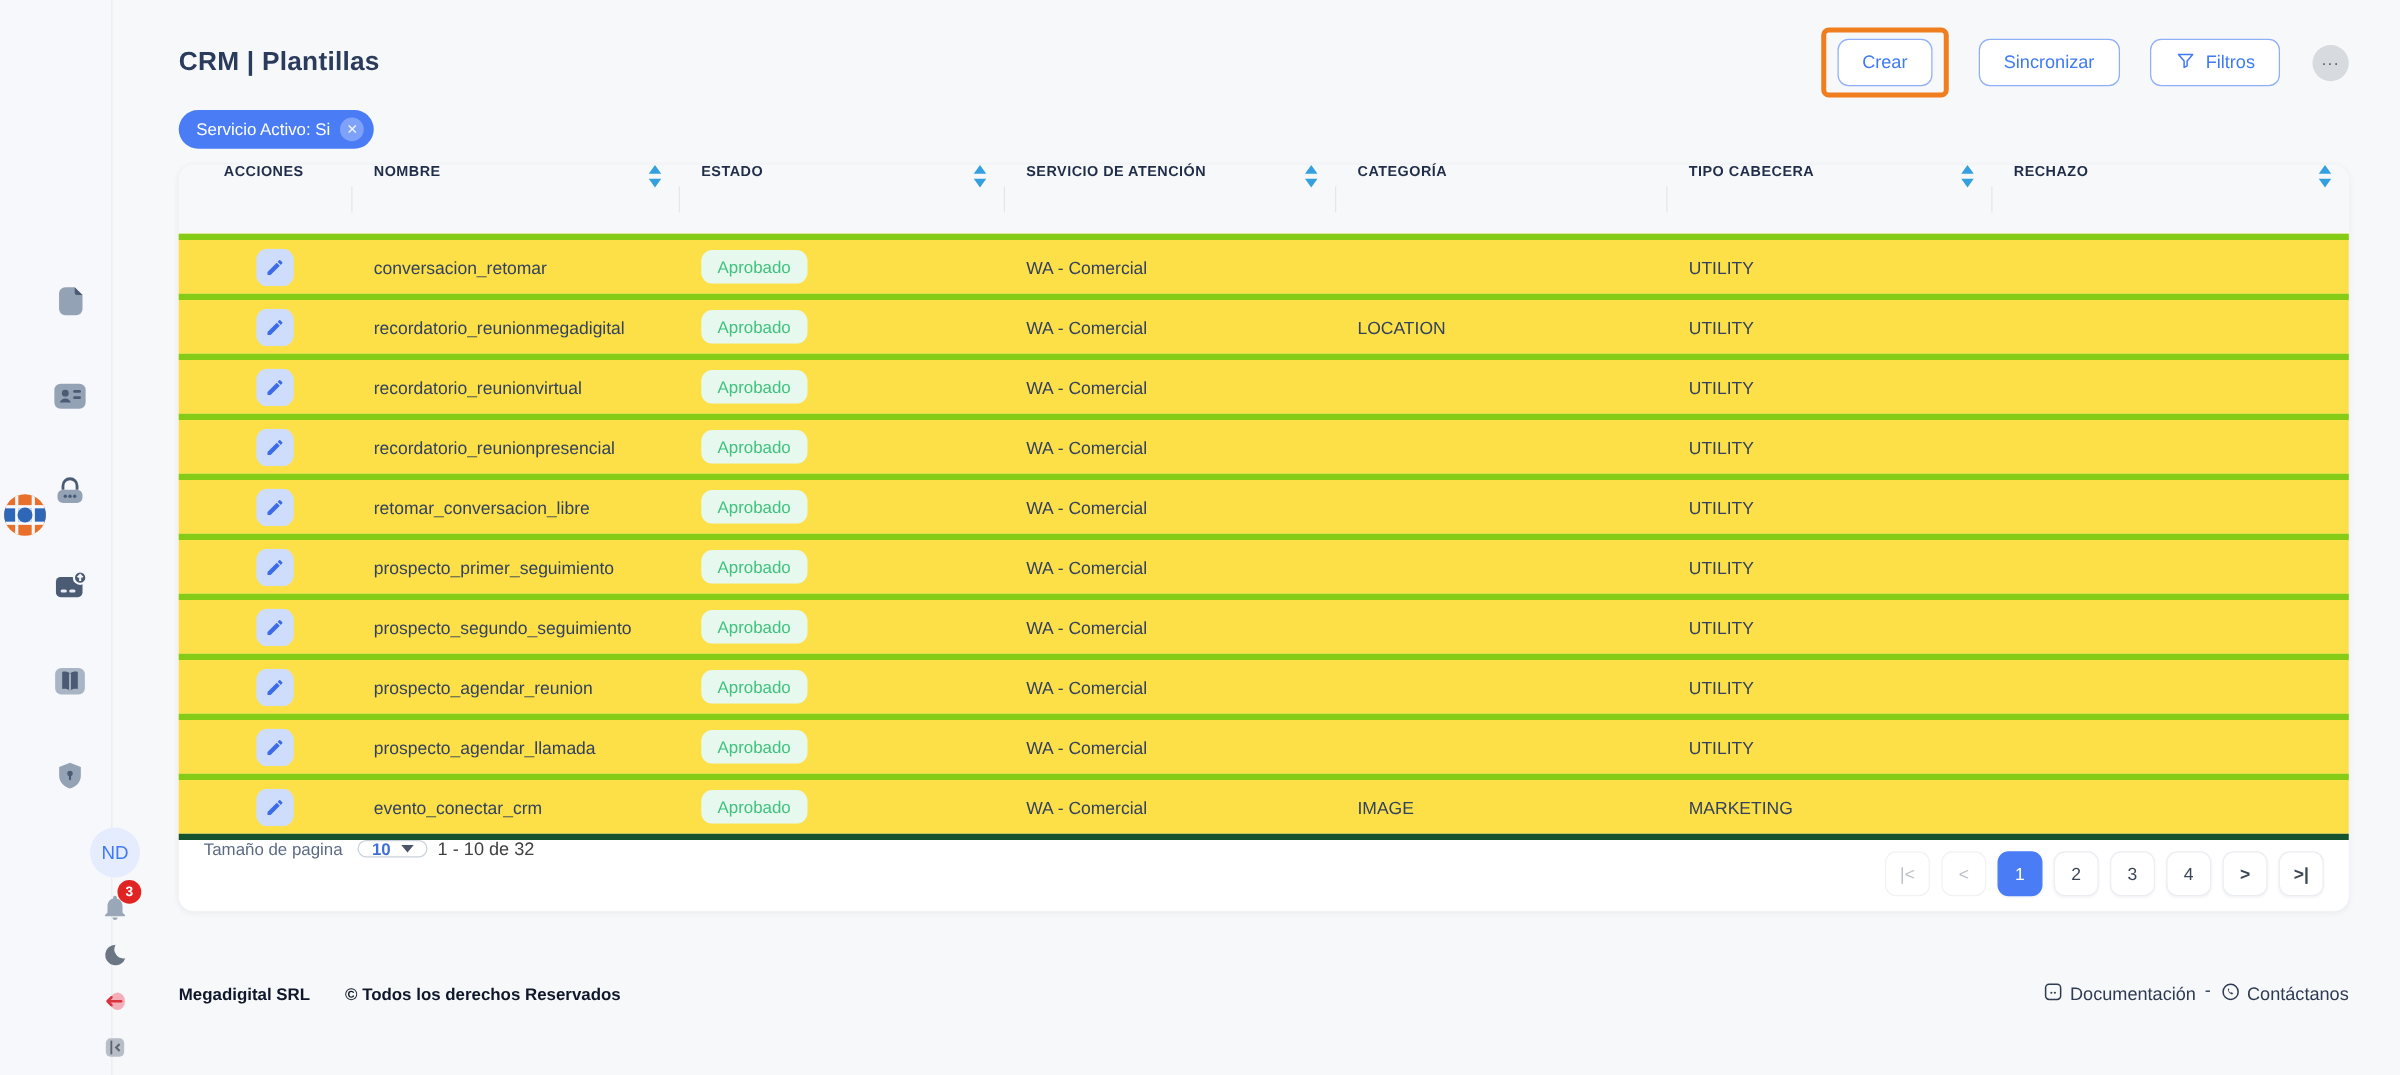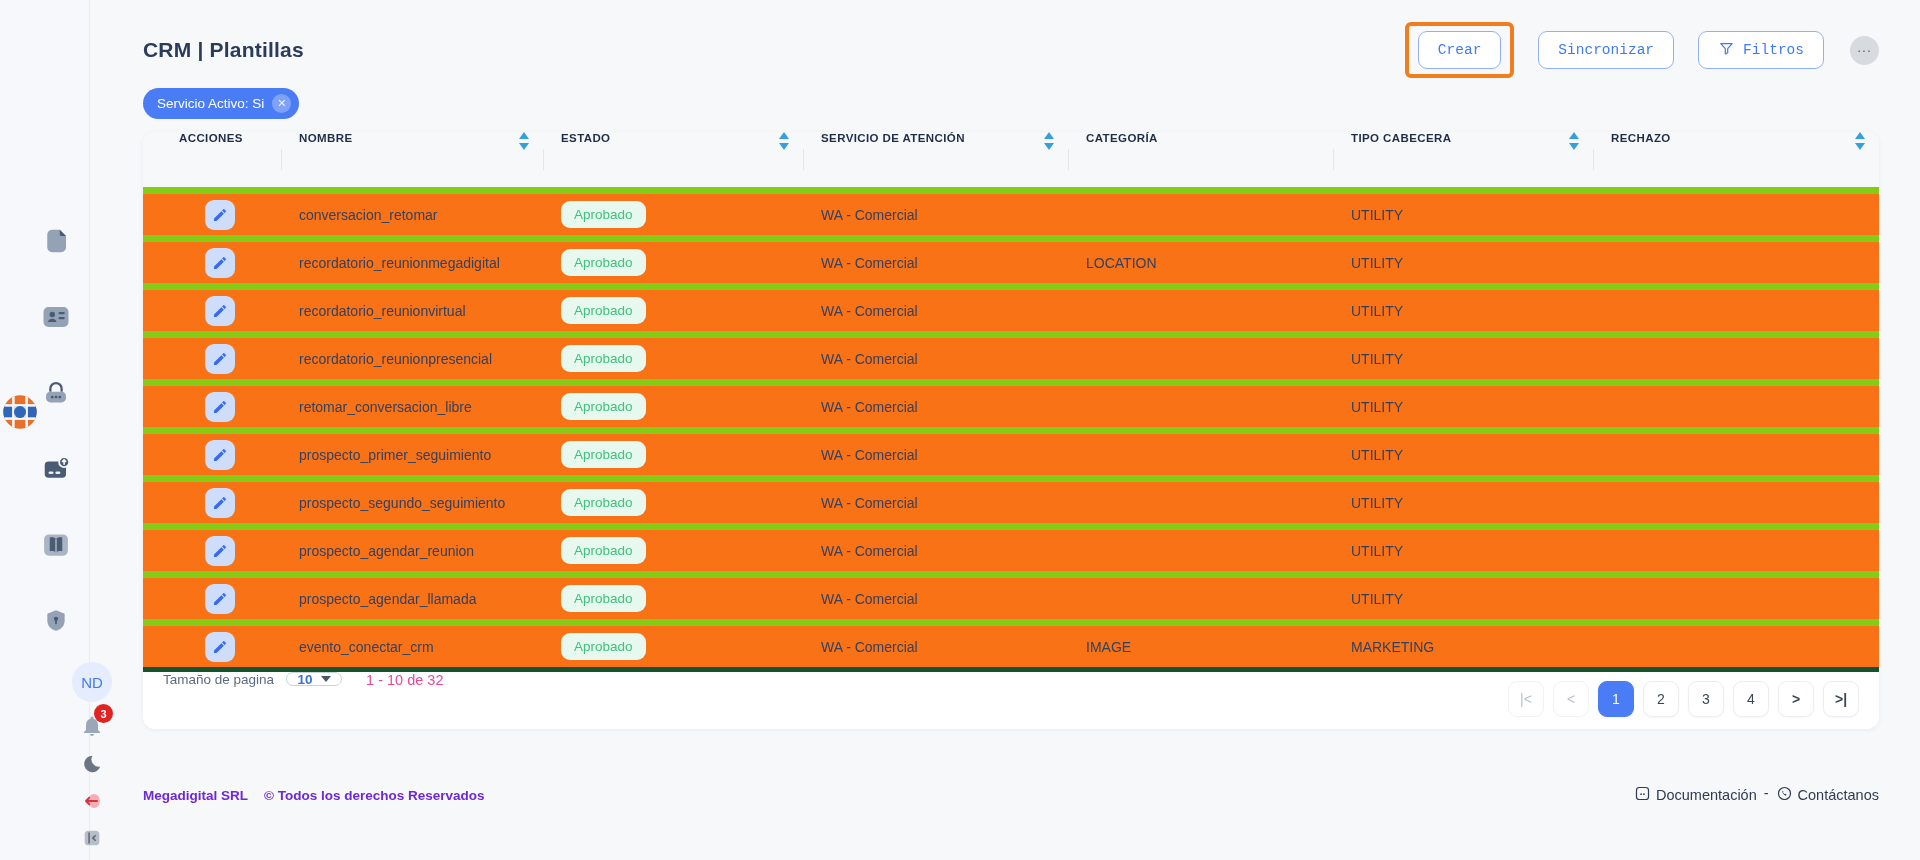--- a/index.html
+++ b/index.html
@@ -22,21 +22,21 @@
     display:flex; align-items:center; justify-content:center; }
   .side-small { width:28px; height:28px; display:flex; align-items:center; justify-content:center; cursor:pointer; }
 
   
   .main { position:absolute; left:90px; top:16px; width:1830px; height:860px; padding:0 41px 0 53px; }
   .topbar { display:flex; align-items:center; margin-top:14px; height:40px; }
   .page-title { font-size:21px; font-weight:bold; color:#2b3b5c; letter-spacing:.2px; }
   .actions { margin-left:auto; display:flex; align-items:center; gap:24px; }
   .btn { height:38px; background:#fff; border:1px solid #8fb0f8; border-radius:9px;
     color:#3f7af5; font-size:14.5px; padding:0 19px; cursor:pointer;
-    display:inline-flex; align-items:center; gap:8px; font-family:Liberation Mono, monospace; }
+    display:inline-flex; align-items:center; gap:8px; font-family:Liberation Sans, sans-serif; }
   .annotation { border:4px solid #f07d1e; border-radius:6px; padding:5px 9px; }
   .more-btn { width:29px; height:29px; border-radius:50%; background:#d7dade; border:none;
     color:#5d6570; font-size:14px; letter-spacing:1px; cursor:pointer;
     display:flex; align-items:center; justify-content:center; padding-bottom:6px; margin-left:2px;}
 
   .chip-row { margin-top:18px; }
   .chip { display:inline-flex; align-items:center; gap:8px; height:31px; background:#4a7cf6;
     color:#fff; font-size:13.5px; border-radius:16px; padding:0 8px 0 14px;text-align:center; }
   .chip-x { width:19px; height:19px; border-radius:50%; background:#7ea2f9; color:#eef3ff;
     font-size:11px; display:flex; align-items:center; justify-content:center; cursor:pointer; }
@@ -50,49 +50,49 @@
     padding-left:18px; font-size:11.5px; font-weight:bold; color:#1f2d49; letter-spacing:.4px; }
   .th.sortable { cursor:pointer; }
   .th:not(:first-child)::before { content:''; position:absolute; left:0; top:17px; height:21px;
     border-left:1px solid #e4e7ea; }
   .th-acciones { padding-left:36px; }
   .sort { display:inline-flex; flex-direction:column; gap:4px; margin-left:auto; margin-right:14px; }
   .sort .up { width:0; height:0; border-left:5.5px solid transparent; border-right:5.5px solid transparent;
     border-bottom:7px solid #35a0df; }
   .sort .down { width:0; height:0; border-left:5.5px solid transparent; border-right:5.5px solid transparent;
     border-top:7px solid #35a0df; }
-  .tr { height:48px; border-top:7px solid #84cc16; background:#f97316; }
+  .tr { height:48px; border-top:5px solid #84cc16; background:#fde047; }
   .td { padding-left:18px; font-size:14px; color:#32415f; white-space:nowrap; overflow:hidden; }
   .td-act { padding-left:62px; }
   .edit-btn { width:30px; height:30px; border:none; border-radius:9px; background:#cdddfb;
     display:flex; align-items:center; justify-content:center; cursor:pointer; }
   .status-badge { display:inline-block; background:#e7f8ee; color:#3fc27e; font-size:13.5px;
     padding:6px 13px; border-radius:9px; }
 
   
   .pagination { height:62px; display:flex; padding:0 20px 4px 20px;
     border-top:5px solid #14532d; }
   .psize-label { font-size:13.5px; color:#5c6b84; margin-right:12px; }
   .psize-select { height:14px; min-width:56px; border:1px solid #c9d1da; border-radius:9px; background:#fff;
     display:inline-flex; align-items:center; justify-content:center; gap:8px; padding:0 10px; cursor:pointer; }
   .psize-val { color:#3f6fd8; font-size:13.5px; font-weight:bold; }
   .caret { width:0; height:0; border-left:5px solid transparent; border-right:5px solid transparent;
     border-top:6px solid #4a5568; }
-  .range-label { font-size:14.5px; color:#ec4899; margin-left:24px; }
+  .range-label { font-size:14.5px; color:#404040; margin-left:8px; }
   .pager { margin-left:auto; display:flex; align-items:center; gap:9px; }
   .pbtn { width:36px; height:36px; border-radius:9px; border:1px solid #eceef1; background:#fff;
     font-size:14px; color:#3a4556; cursor:pointer; box-shadow:0 1px 2px rgba(40,60,90,.05);
     display:flex; align-items:center; justify-content:center; font-family:inherit; }
   .pbtn.nav-disabled { color:#b9c0c9; border-color:#f0f2f4; box-shadow:none; }
   .pbtn.active { background:#4a7cf6; color:#fff; border-color:#4a7cf6; }
   .pbtn.navdark { font-weight:bold; }
 
   
   .footer { margin-top:56px; display:flex; align-items:center; }
-  .foot-left { display:flex; gap:16px; font-size:13.5px; font-weight:bold; color:#6d28d9; }
+  .foot-left { display:flex; gap:28px; font-size:13.5px; font-weight:bold; color:#0f172a; }
   .foot-right { margin-left:auto; display:flex; align-items:flex-start; gap:7px; font-size:14.5px; color:#2f3b52; }
   .flink { display:flex; align-items:center; gap:5px; cursor:pointer; }
 </style>
 </head>
 <body>
 
 <div class="sidebar">
   <div class="logo">
     <svg viewBox="0 0 36 36" width="40" height="40">
       <defs>

